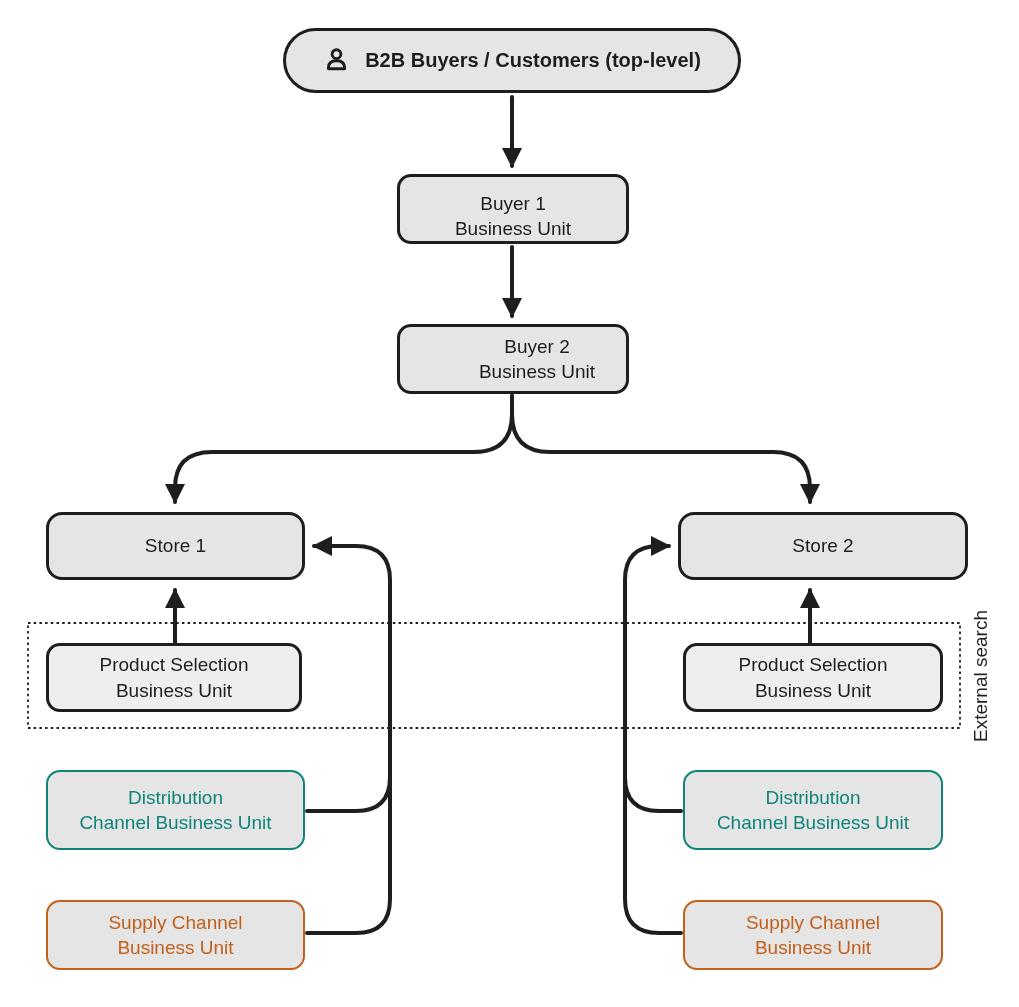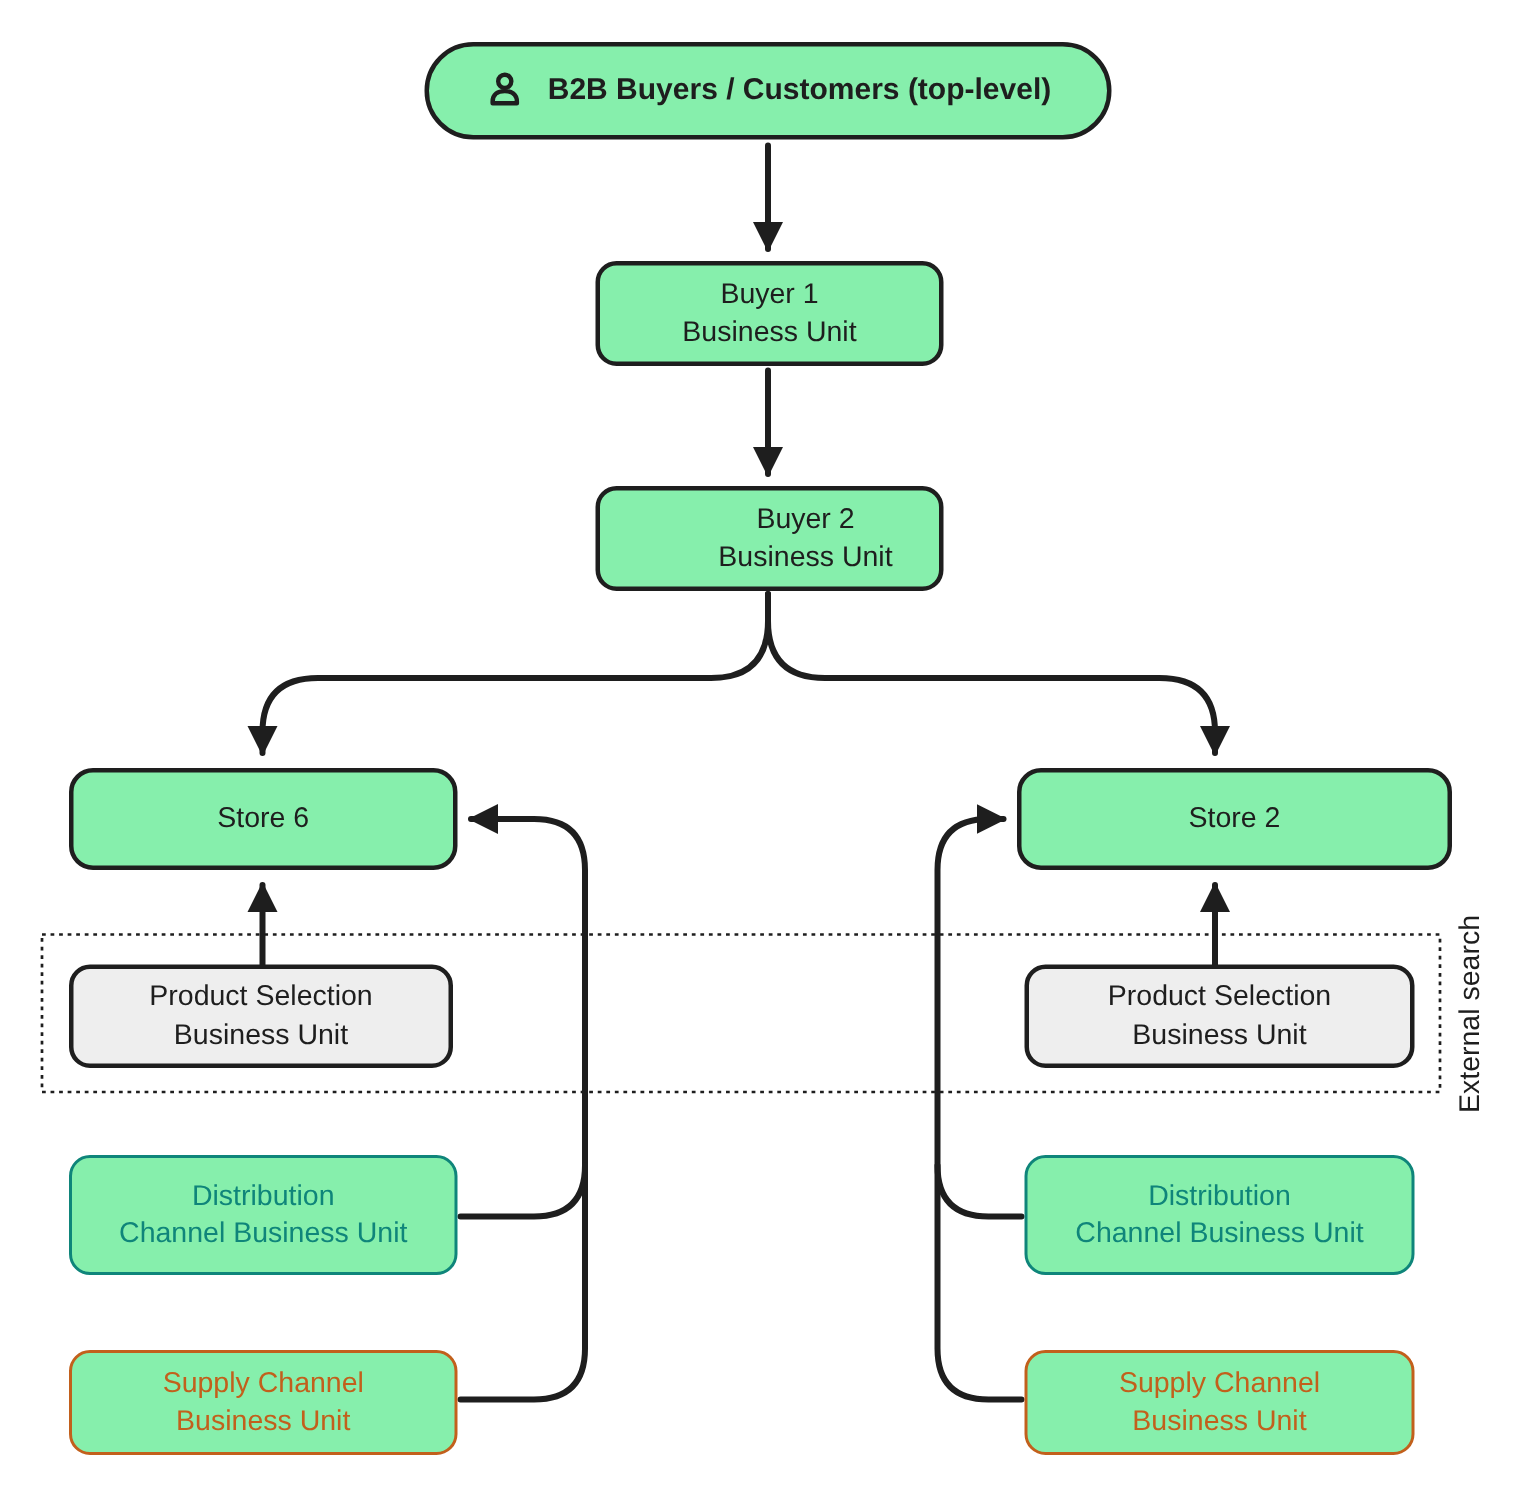--- a/index.html
+++ b/index.html
@@ -13,32 +13,32 @@
   }
   svg.wires { position:absolute; inset:0; }
   .conn   { stroke:var(--line,#1e1e1e); stroke-width:4; fill:none; stroke-linecap:round; }
   .ah     { fill:var(--line,#1e1e1e); }
   .dotted { stroke:var(--line,#1e1e1e); fill:none; stroke-width:1.8; stroke-dasharray:2.5 3.2; }
 
   .node {
     position:absolute; box-sizing:border-box;
     display:flex; align-items:center; justify-content:center;
     text-align:center; white-space:pre-line;
-    background:#86efac;
+    background:#e5e5e5;
     border:3px solid var(--line,#1e1e1e);
     border-radius:14px;
     font-size:19px; line-height:1.32; color:var(--line,#1e1e1e);
   }
   .node--root {
     left:283px; top:28px; width:458px; height:65px;
     border-radius:40px; border-width:3.5px;
     font-size:20px; font-weight:700; white-space:nowrap; gap:15px;
   }
   .node--root .picon { display:flex; align-items:center; }
-  .node--buyer1 { left:397px; top:174px; width:232px; height:70px; }
+  .node--buyer1 { left:397px; top:174px; width:232px; height:70px;align-items:flex-end; }
   .node--buyer2 { left:397px; top:324px; width:232px; height:70px;padding-left:48px; }
   .node--store1 { left:46px;  top:512px; width:259px; height:68px; border-width:3.5px; border-radius:16px; }
   .node--store2 { left:678px; top:512px; width:290px; height:68px; border-width:3.5px; border-radius:16px; }
   .node--ps1    { left:46px;  top:643px; width:256px; height:69px; border-width:3.5px; background:var(--product-selection-fill,#eeeeee); }
   .node--ps2    { left:683px; top:643px; width:260px; height:69px; border-width:3.5px; background:var(--product-selection-fill,#eeeeee); }
   .node--dist1  { left:46px;  top:770px; width:259px; height:80px; border-width:2.5px; border-color:var(--teal,#0f857a); color:var(--teal,#0f857a); }
   .node--dist2  { left:683px; top:770px; width:260px; height:80px; border-width:2.5px; border-color:var(--teal,#0f857a); color:var(--teal,#0f857a); }
   .node--sup1   { left:46px;  top:900px; width:259px; height:70px; border-width:2.5px; border-color:var(--orange,#c2601c); color:var(--orange,#c2601c); }
   .node--sup2   { left:683px; top:900px; width:260px; height:70px; border-width:2.5px; border-color:var(--orange,#c2601c); color:var(--orange,#c2601c); }
 
@@ -98,21 +98,21 @@
   <div class="node node--buyer1">
     <span>Buyer 1
 Business Unit</span>
   </div>
   <div class="node node--buyer2">
     <span>Buyer 2
 Business Unit</span>
   </div>
 
   <div class="node node--store1">
-    <span>Store 6</span>
+    <span>Store 1</span>
   </div>
   <div class="node node--store2">
     <span>Store 2</span>
   </div>
 
   <div class="node node--ps1">
     <span>Product Selection
 Business Unit</span>
   </div>
   <div class="node node--ps2">

